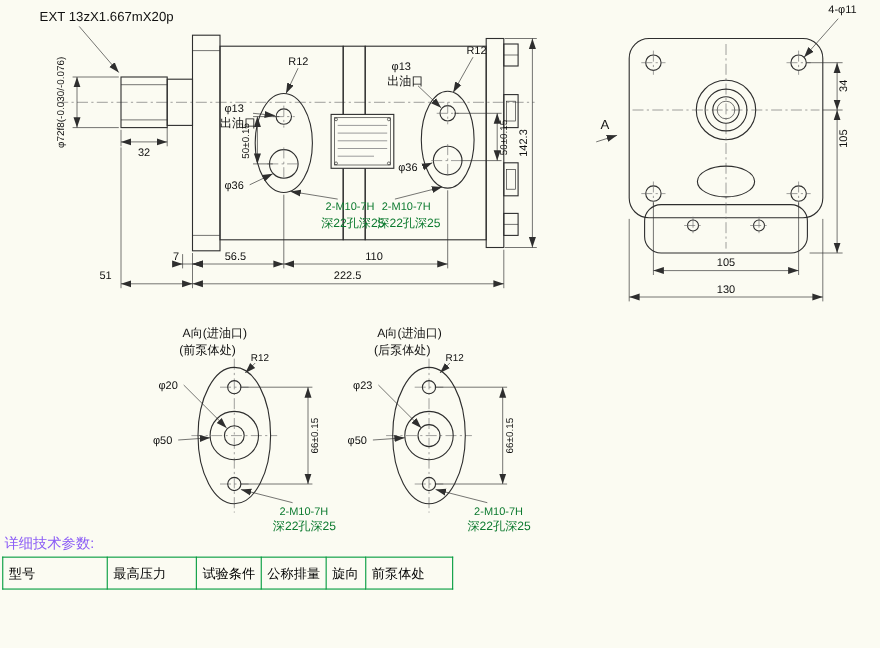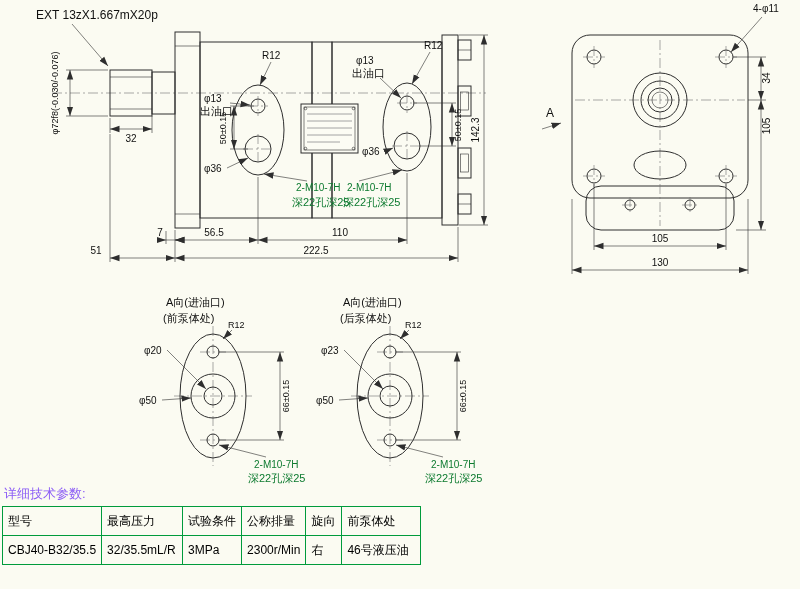--- a/index.html
+++ b/index.html
@@ -341,24 +341,16 @@
   </colgroup>
   <tbody>
     <tr>
       <th>型号</th>
       <th>最高压力</th>
       <th>试验条件</th>
       <th>公称排量</th>
       <th>旋向</th>
       <th>前泵体处</th>
     </tr>
-    <tr>
-      <td>CBJ40-B32/35.5</td>
-      <td>32/35.5mL/R</td>
-      <td>3MPa</td>
-      <td>2300r/Min</td>
-      <td>右</td>
-      <td>46号液压油</td>
-    </tr>
   </tbody>
 </table>
 
 </div>
 
 </body></html>

